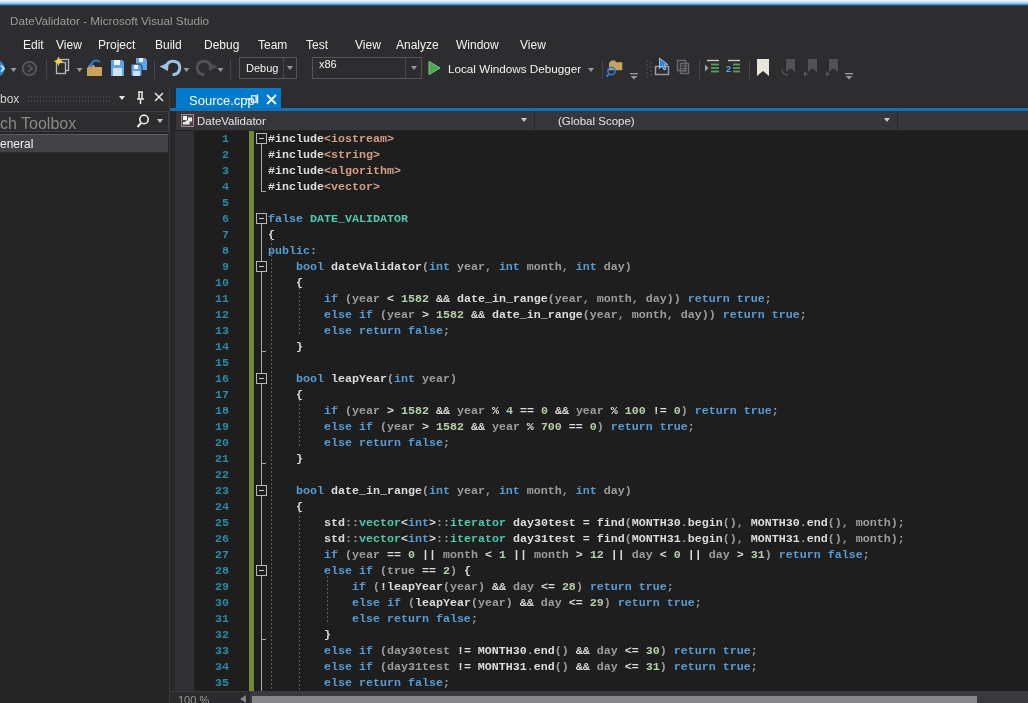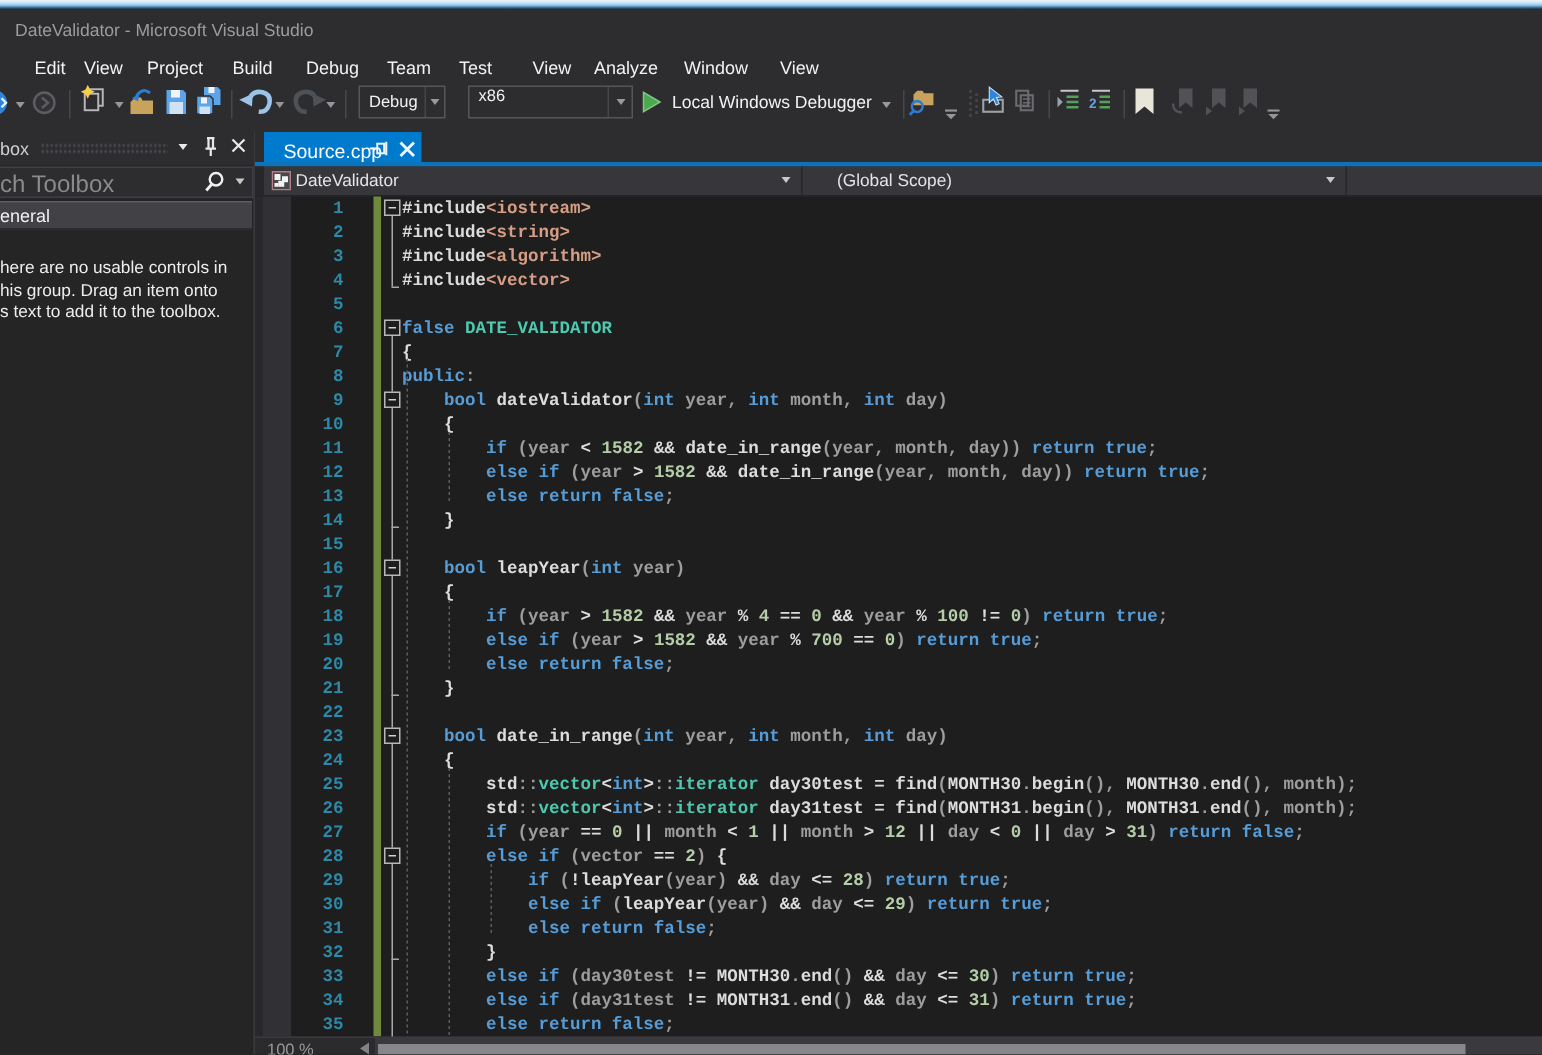--- a/index.html
+++ b/index.html
@@ -170,21 +170,20 @@
  <svg class="a" style="left:135px;top:113px" width="20" height="18" viewBox="0 0 20 18">
  <circle cx="9" cy="6.5" r="4.2" fill="none" stroke="#f0f0f0" stroke-width="1.6"></circle>
  <path d="M6 10 l-3.5 4" stroke="#f0f0f0" stroke-width="1.9"></path>
 </svg>
 
  <div class="dd" style="left:157px;top:119px;border-top-color:#c8c8c8"></div>
 
  <div class="a" style="left:0;top:134px;width:168px;height:19px;background:#414146;border-top:1px solid #5c5c64;border-bottom:1px solid #2b2b2d"></div>
  <div class="a" style="left:0;top:137px;font-size:12px;color:#f0f0f0">eneral</div>
 
- <div class="a" style="left:0;top:172px;width:172px;font-size:11.5px;line-height:14.5px;color:#ededed">here are no usable controls in<br>his group. Drag an item onto<br>s text to add it to the toolbox.</div>
 
  <div class="a" style="left:176px;top:88px;width:105px;height:22px;background:#007acc"></div>
  <div class="a" style="left:189px;top:93px;font-size:13px;color:#ffffff">Source.cpp</div>
  <svg class="a" style="left:244px;top:90px" width="36" height="18" viewBox="0 0 36 18">
  <g stroke="#f0f6fb" fill="none">
   <path d="M2.5 9 h5" stroke-width="1.4"></path>
   <rect x="7.5" y="5.8" width="4.6" height="6.4" stroke-width="1.3"></rect>
   <path d="M13.5 4.5 v9" stroke-width="1.4"></path>
   <path d="M23 5 l9 9 M32 5 l-9 9" stroke-width="1.9"></path>
  </g>
@@ -271,21 +270,21 @@
         <span class="k">if</span> <span class="g">(year</span> &gt; <span class="n">1582</span> &amp;&amp; <span class="g">year</span> % <span class="n">4</span> == <span class="n">0</span> &amp;&amp; <span class="g">year</span> % <span class="n">100</span> != <span class="n">0</span><span class="g">)</span> <span class="k">return true</span><span class="g">;</span>
         <span class="k">else if</span> <span class="g">(year</span> &gt; <span class="n">1582</span> &amp;&amp; <span class="g">year</span> % <span class="n">700</span> == <span class="n">0</span><span class="g">)</span> <span class="k">return true</span><span class="g">;</span>
         <span class="k">else return false</span><span class="g">;</span>
     }
 
     <span class="k">bool</span> date_in_range<span class="g">(</span><span class="k">int</span><span class="g"> year, </span><span class="k">int</span><span class="g"> month, </span><span class="k">int</span><span class="g"> day)</span>
     {
         std<span class="g">::</span><span class="t">vector</span>&lt;<span class="k">int</span>&gt;<span class="g">::</span><span class="t">iterator</span> day30test = find<span class="g">(</span>MONTH30<span class="g">.</span>begin<span class="g">(), </span>MONTH30<span class="g">.</span>end<span class="g">(),</span><span class="g"> month);</span>
         std<span class="g">::</span><span class="t">vector</span>&lt;<span class="k">int</span>&gt;<span class="g">::</span><span class="t">iterator</span> day31test = find<span class="g">(</span>MONTH31<span class="g">.</span>begin<span class="g">(), </span>MONTH31<span class="g">.</span>end<span class="g">(),</span><span class="g"> month);</span>
         <span class="k">if</span> <span class="g">(year</span> == <span class="n">0</span> || <span class="g">month</span> &lt; <span class="n">1</span> || <span class="g">month</span> &gt; <span class="n">12</span> || <span class="g">day</span> &lt; <span class="n">0</span> || <span class="g">day</span> &gt; <span class="n">31</span><span class="g">)</span> <span class="k">return false</span><span class="g">;</span>
-        <span class="k">else if</span> <span class="g">(vector</span> == <span class="n">2</span><span class="g">)</span> {
+        <span class="k">else if</span> <span class="g">(true</span> == <span class="n">2</span><span class="g">)</span> {
             <span class="k">if</span> <span class="g">(</span>!leapYear<span class="g">(year)</span> &amp;&amp; <span class="g">day</span> &lt;= <span class="n">28</span><span class="g">)</span> <span class="k">return true</span><span class="g">;</span>
             <span class="k">else if</span> <span class="g">(</span>leapYear<span class="g">(year)</span> &amp;&amp; <span class="g">day</span> &lt;= <span class="n">29</span><span class="g">)</span> <span class="k">return true</span><span class="g">;</span>
             <span class="k">else return false</span><span class="g">;</span>
         }
         <span class="k">else if</span> <span class="g">(day30test</span> != MONTH30<span class="g">.</span>end<span class="g">()</span> &amp;&amp; <span class="g">day</span> &lt;= <span class="n">30</span><span class="g">)</span> <span class="k">return true</span><span class="g">;</span>
         <span class="k">else if</span> <span class="g">(day31test</span> != MONTH31<span class="g">.</span>end<span class="g">()</span> &amp;&amp; <span class="g">day</span> &lt;= <span class="n">31</span><span class="g">)</span> <span class="k">return true</span><span class="g">;</span>
         <span class="k">else return false</span><span class="g">;</span></pre>
  <div class="oline" style="top:144px;height:47px"></div>
     <div class="oline" style="top:224px;height:467px"></div>
     <div class="otick" style="top:191px"></div>

